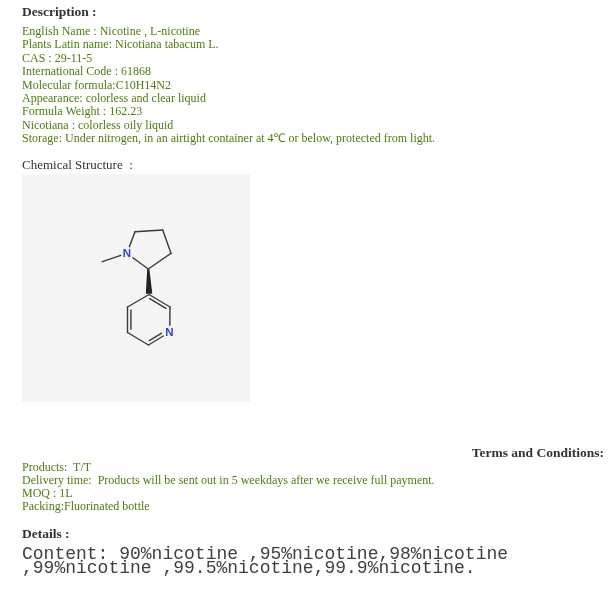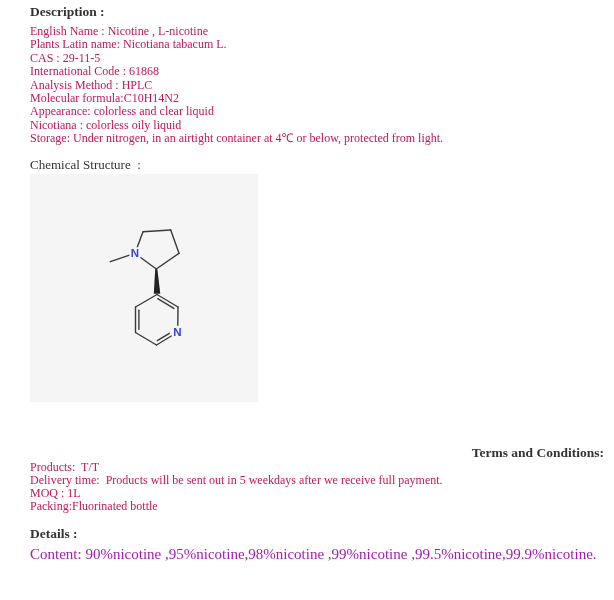--- a/index.html
+++ b/index.html
@@ -4,70 +4,70 @@
 <style>
   * { box-sizing: border-box; }
   html, body { margin: 0; padding: 0; }
   body {
     width: 614px; height: 600px;
     background: #ffffff;
     font-family: "Liberation Serif", serif;
     color: #333333;
     overflow: hidden;
   }
-  .page { padding: 4px 10px 0 22px; margin-left: 8px; }
+  .page { padding: 4px 10px 0 22px; }
   .sec-heading {
     font-size: 13.5px; font-weight: bold; color: #333333;
     margin: 0; white-space: pre-wrap;
   }
   .desc-heading { margin-bottom: 5px; }
   .line {
     font-size: 12px; line-height: 13.4px;
-    white-space: pre-wrap; color: #be185d;
+    white-space: pre-wrap; color: #4d7c0f;
   }
   .structure-label {
     font-size: 13px; line-height: 13px;
     margin-top: 12px; white-space: pre-wrap;
   }
   .structure-box {
     width: 228px; height: 228px;
     margin-top: 3px;
     background: #f5f5f5;
   }
   .terms-heading { margin-top: 43px; text-align: right; }
   .terms-line { line-height: 13px; }
   .details-heading { margin-top: 13px; }
   .content-line {
     margin-top: 5px;
-    font-family: Liberation Serif, serif;
-    font-size: 15px; line-height: 14px;
-    color: #a21caf; white-space: pre-wrap;
+    font-family: Liberation Mono, monospace;
+    font-size: 18px; line-height: 14px;
+    color: #404040; white-space: pre-wrap;
   }
   .bond { stroke: #3a3a3a; stroke-width: 1.4; stroke-linecap: round; fill: none; }
   .wedge { fill: #222222; stroke: none; }
   .atom-label {
     font-family: "Liberation Sans", sans-serif;
     font-size: 11.5px; font-weight: bold;
   }
 </style>
 </head>
 <body>
 
 <div class="page">
 
   <h3 class="sec-heading desc-heading">Description :</h3>
 
   <div>
     <div class="line">English Name : Nicotine , L-nicotine</div>
     <div class="line">Plants Latin name: Nicotiana tabacum L.</div>
     <div class="line">CAS : 29-11-5</div>
     <div class="line">International Code : 61868</div>
-    <div class="line">Analysis Method : HPLC</div>
     <div class="line">Molecular formula:C10H14N2</div>
     <div class="line">Appearance: colorless and clear liquid</div>
+    <div class="line">Formula Weight : 162.23</div>
     <div class="line">Nicotiana : colorless oily liquid</div>
     <div class="line">Storage: Under nitrogen, in an airtight container at 4℃ or below, protected from light.</div>
   </div>
 
   <div class="structure-label">Chemical Structure  :</div>
 
   <div class="structure-box">
     <svg width="228" height="228" viewBox="0 0 228 228">
 
       <g>

